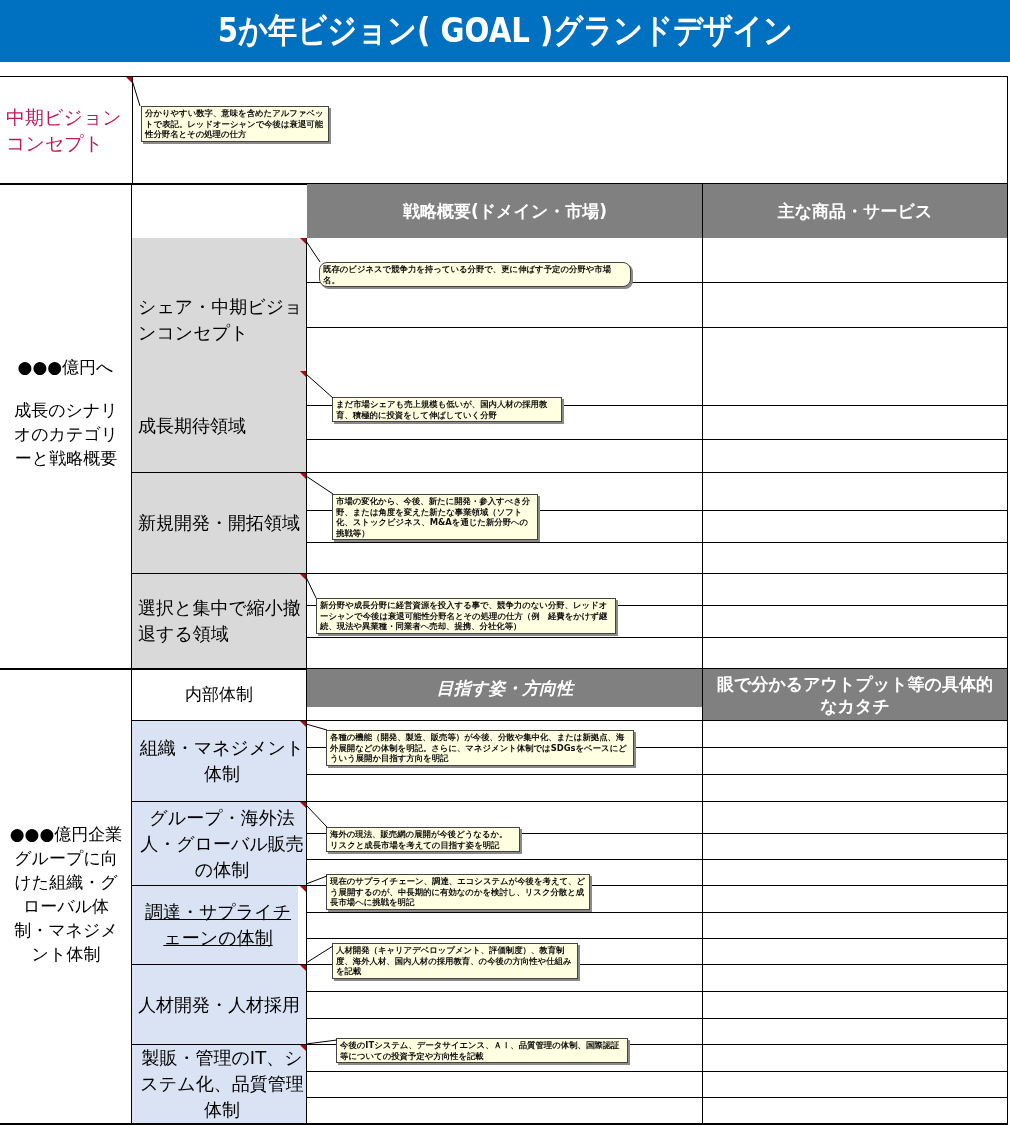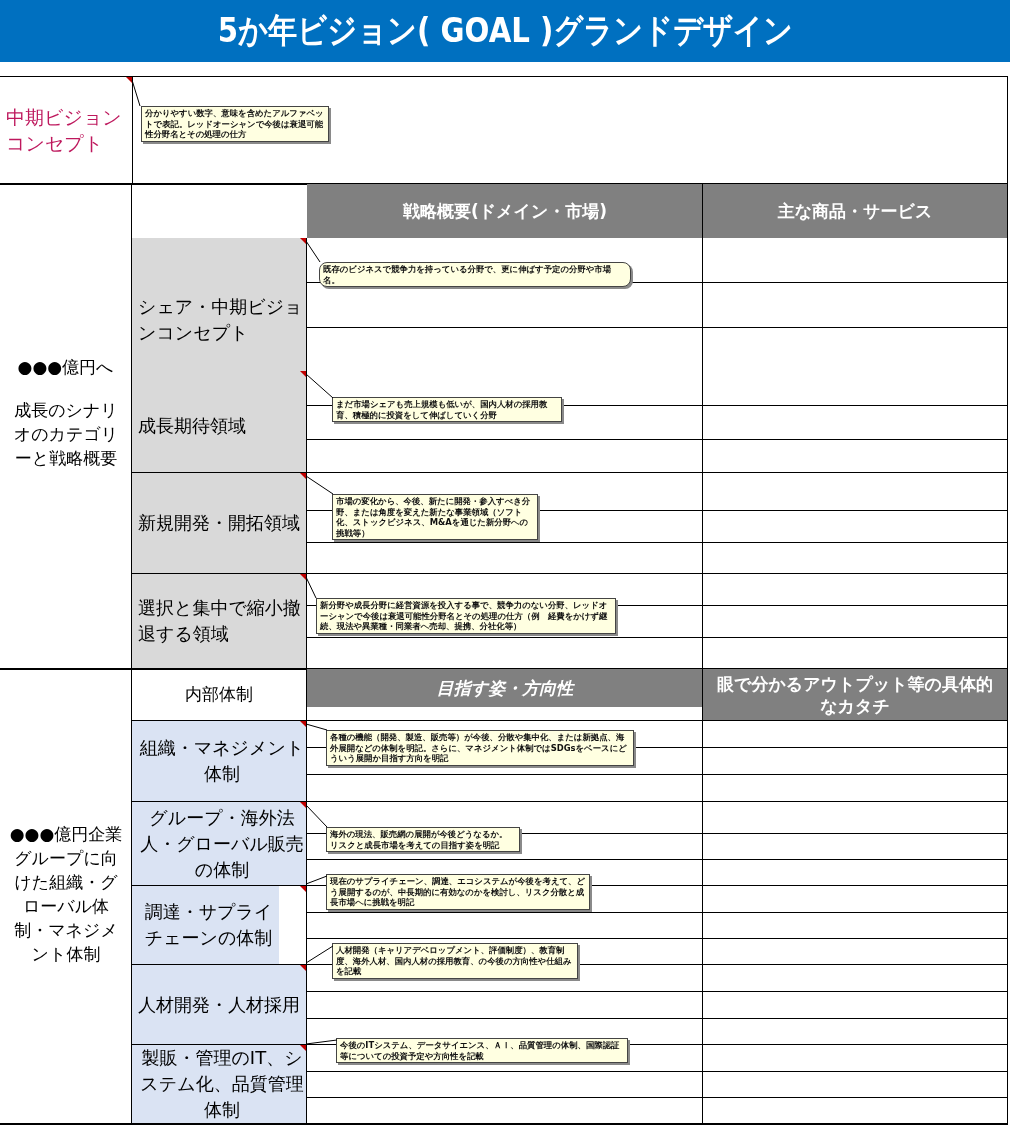--- a/index.html
+++ b/index.html
@@ -98,21 +98,21 @@
 <div class="abs vline" style="left:702px;top:669px;height:456px;"></div>
 <div class="abs vline" style="left:306px;top:669px;height:456px;"></div>
 <div class="abs hline" style="left:131px;top:720px;width:877px;"></div>
 
 <div class="abs cat-blue cat-cell" style="left:132px;top:721px;width:174px;height:80px;">
   <span>組織・マネジメント体制</span>
 </div>
 <div class="abs cat-blue cat-cell" style="left:132px;top:802px;width:174px;height:83px;">
   <span>グループ・海外法人・グローバル販売の体制</span>
 </div>
-<div class="abs cat-blue cat-cell" style="left:132px;top:886px;width:147px;height:78px;">
+<div class="abs cat-blue cat-cell" style="left:132px;top:886px;width:166px;height:78px;text-decoration:underline;">
   <span>調達・サプライチェーンの体制</span>
 </div>
 <div class="abs cat-blue cat-cell" style="left:132px;top:965px;width:174px;height:79px;">
   <span>人材開発・人材採用</span>
 </div>
 <div class="abs cat-blue cat-cell" style="left:132px;top:1045px;width:174px;height:78px;">
   <span>製販・管理のIT、システム化、品質管理体制</span>
 </div>
 
 <div class="abs hline" style="left:131px;top:801px;width:877px;"></div>

